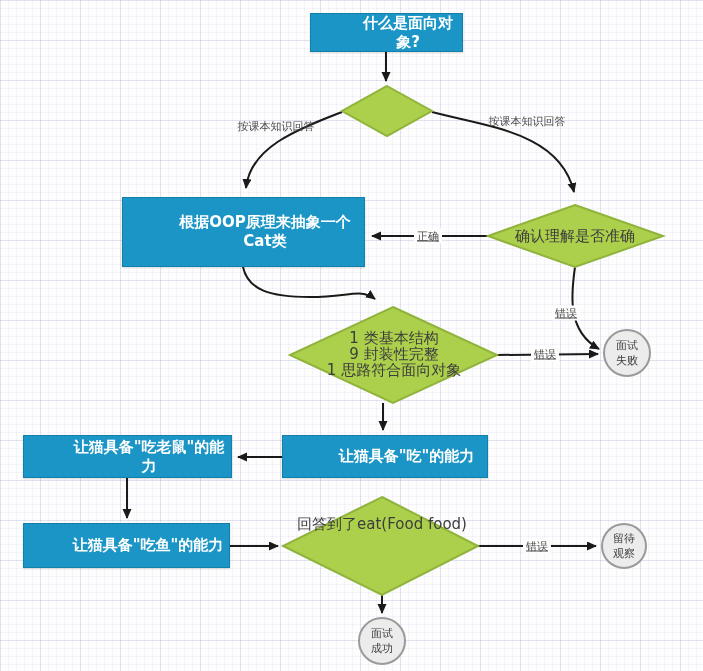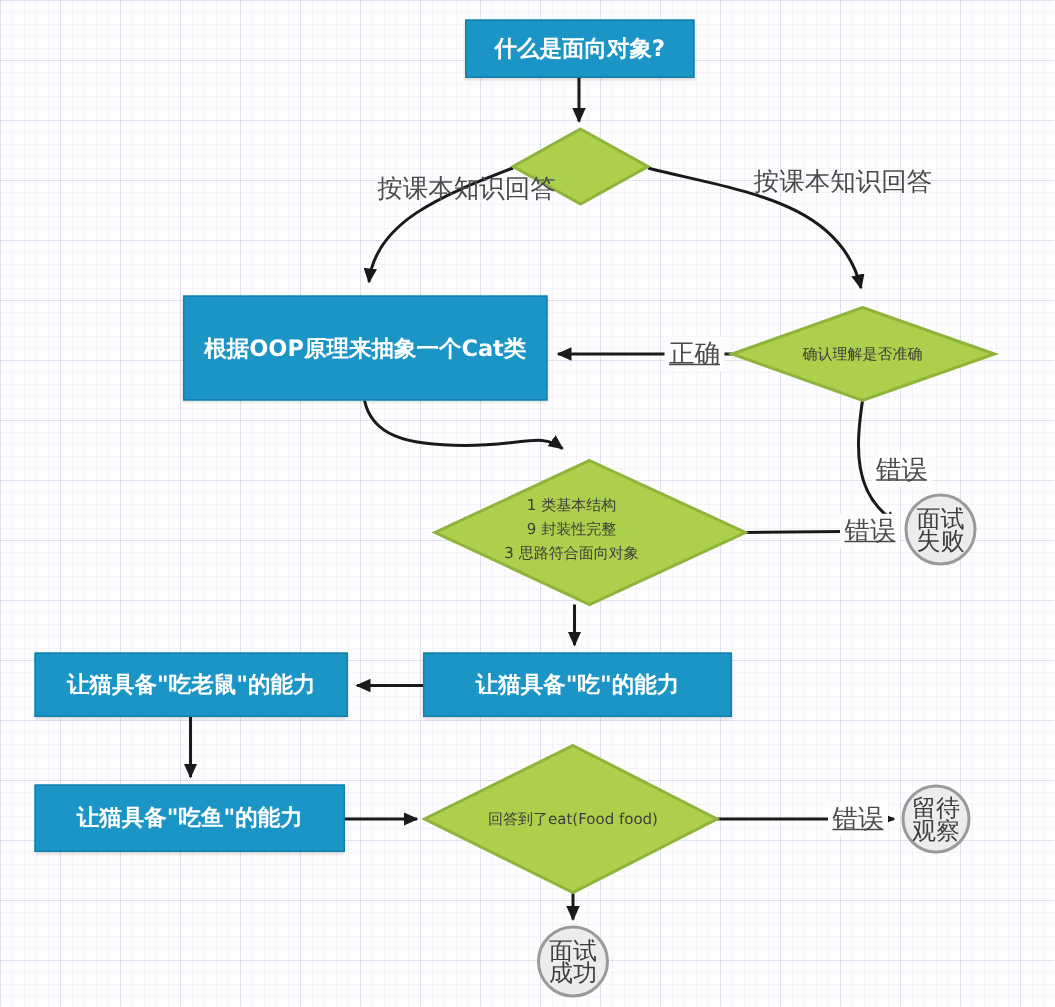--- a/index.html
+++ b/index.html
@@ -21,41 +21,41 @@
   .node-rect{
     background:#1a95c5;
     border:1px solid #1280ab;
     color:#fff;
     font-weight:bold;
     font-size:15px;
     display:flex;align-items:center;justify-content:center;
     text-align:center;
     line-height:1.25;
     box-shadow:0 1px 2px rgba(0,0,0,.15);
+    padding-left:43px;
   }
   .diamond-text{
     color:#3d3d3d;
-    font-size:10px;
+    font-size:15px;
     text-align:center;
     line-height:17px;
     pointer-events:none;
   }
   .circle-text{
     color:#3d3d3d;
-    font-size:16px;
+    font-size:11px;
     text-align:center;
     line-height:15px;
     pointer-events:none;
   }
   .edge-label{
     color:#4a4a4a;
-    font-size:17px;
+    font-size:11px;
     white-space:nowrap;
     transform:translate(-50%,-50%);
-    margin-left:35px;
   }
   .edge-label.on-line{
     background:#fdfdfe;
     padding:0 3px;
     text-decoration:underline;
   }
 </style>
 </head>
 <body>
 
@@ -109,27 +109,27 @@
   <div class="abs node-rect" style="left:23px;top:435px;width:209px;height:43px;">
     <span>让猫具备"吃老鼠"的能力</span>
   </div>
 
   <div class="abs node-rect" style="left:23px;top:523px;width:207px;height:45px;">
     <span>让猫具备"吃鱼"的能力</span>
   </div>
 
   <div class="abs diamond-text" style="left:475px;top:228px;width:200px;">确认理解是否准确</div>
 
-  <div class="abs diamond-text" style="left:271px;top:330px;width:220px;line-height:16px;">
+  <div class="abs diamond-text" style="left:284px;top:330px;width:220px;line-height:16px;">
     <div>1 类基本结构</div>
     <div>9 封装性完整</div>
-    <div>3 思路符合面向对象</div>
+    <div>1 思路符合面向对象</div>
   </div>
 
-  <div class="abs diamond-text" style="left:272px;top:538px;width:220px;">回答到了eat(Food food)</div>
+  <div class="abs diamond-text" style="left:272px;top:516px;width:220px;">回答到了eat(Food food)</div>
 
   <div class="abs circle-text" style="left:597px;top:338px;width:60px;">
     <div>面试</div>
     <div>失败</div>
   </div>
 
   <div class="abs circle-text" style="left:594px;top:531px;width:60px;">
     <div>留待</div>
     <div>观察</div>
   </div>

